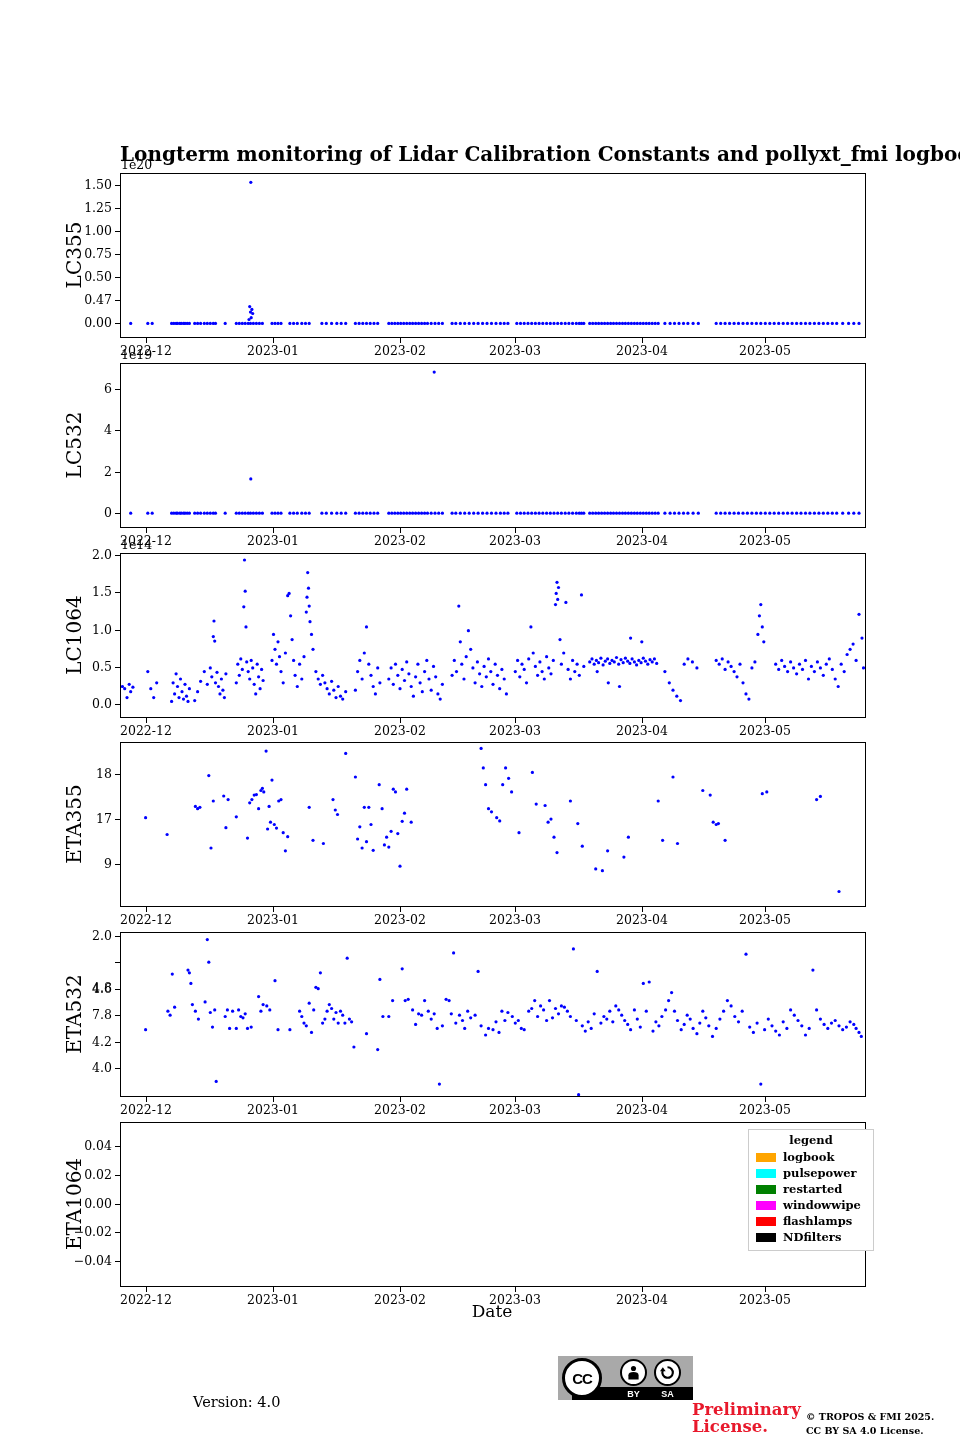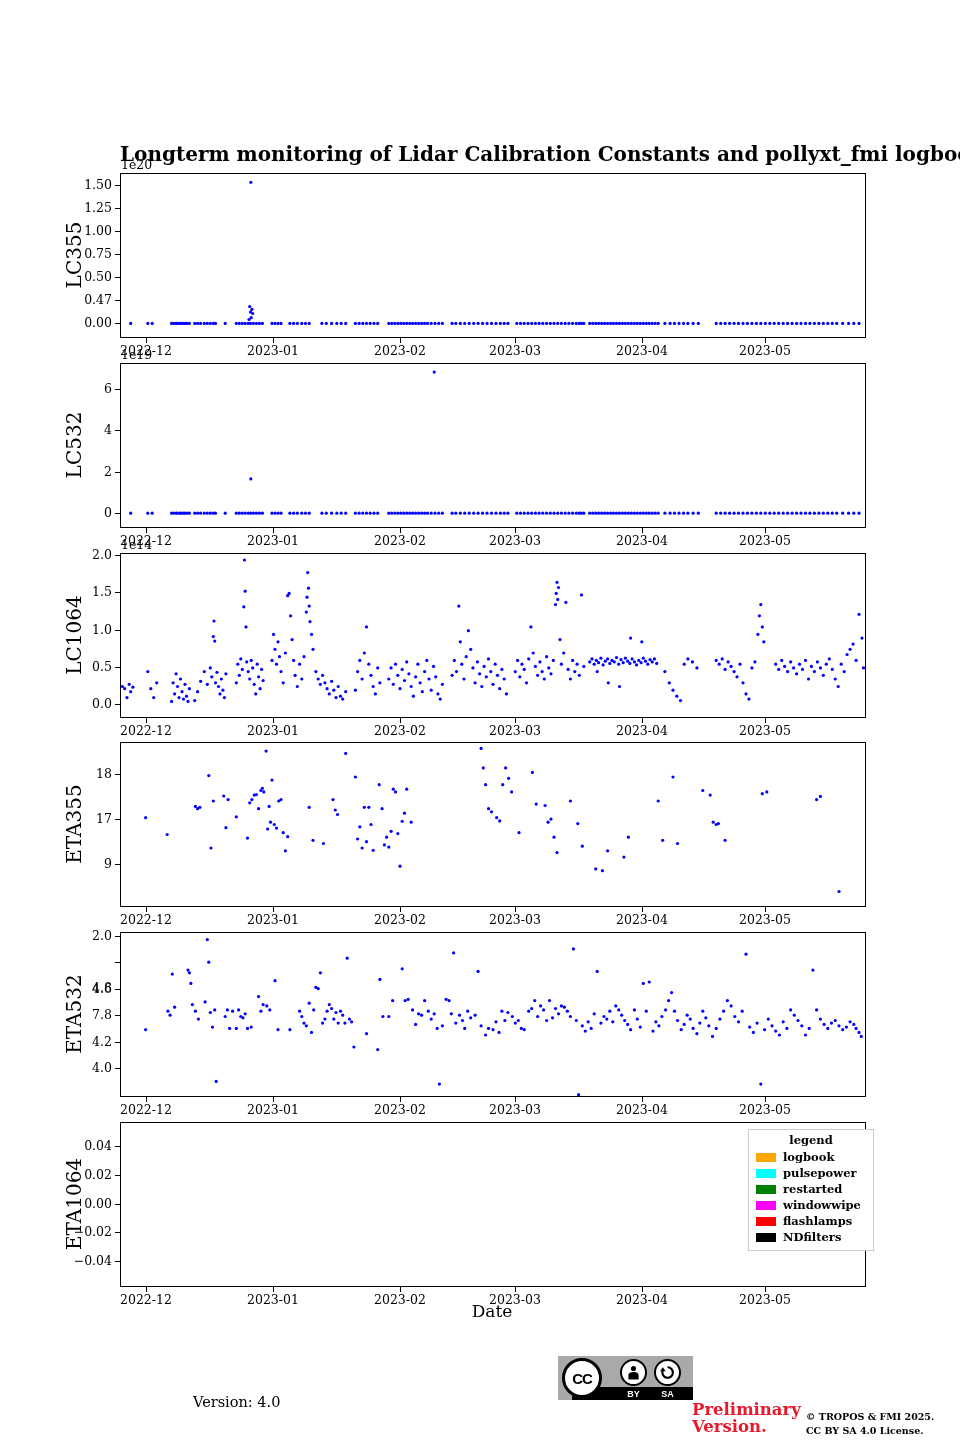--- a/index.html
+++ b/index.html
@@ -1219,20 +1219,20 @@
     <div class="cc-circle cc-small cc-sa-circ">
       <svg width="17" height="17" viewBox="0 0 24 24">
         <path d="M12 4.6 A 7.4 7.4 0 1 1 5.2 9.4" fill="none" stroke="#000" stroke-width="3"></path>
         <polygon points="1.4,10.4 9.4,10.4 5.4,4.6" fill="#000"></polygon>
       </svg>
     </div>
   </div>
 
   <div class="preliminary" style="color: rgb(232, 25, 44);">
     <div>Preliminary</div>
-    <div>Version.</div>
+    <div>License.</div>
   </div>
 
   <div class="copyright">
     <div>© TROPOS &amp; FMI 2025.</div>
     <div>CC BY SA 4.0 License.</div>
   </div>
 </div>
 
 </body></html>

